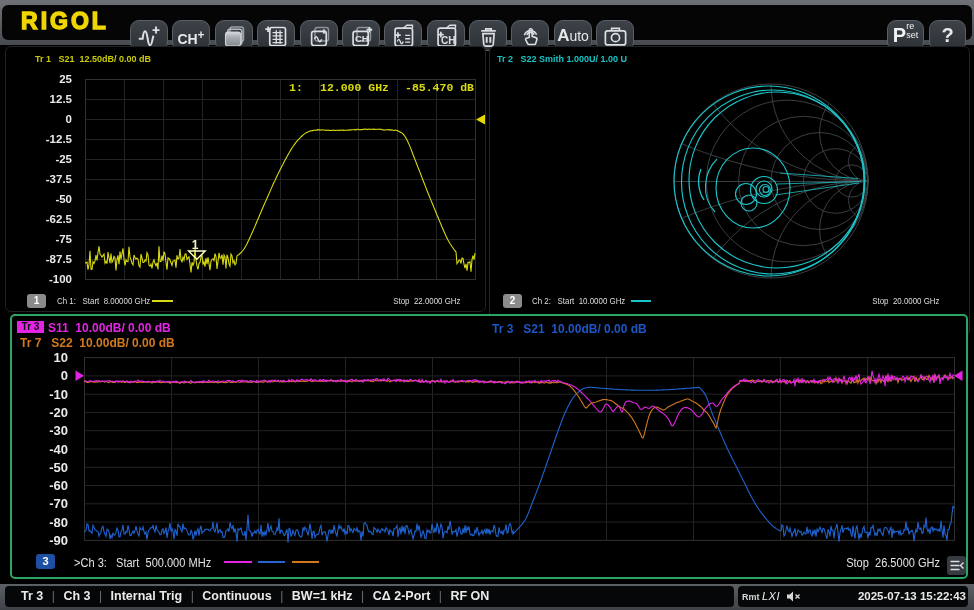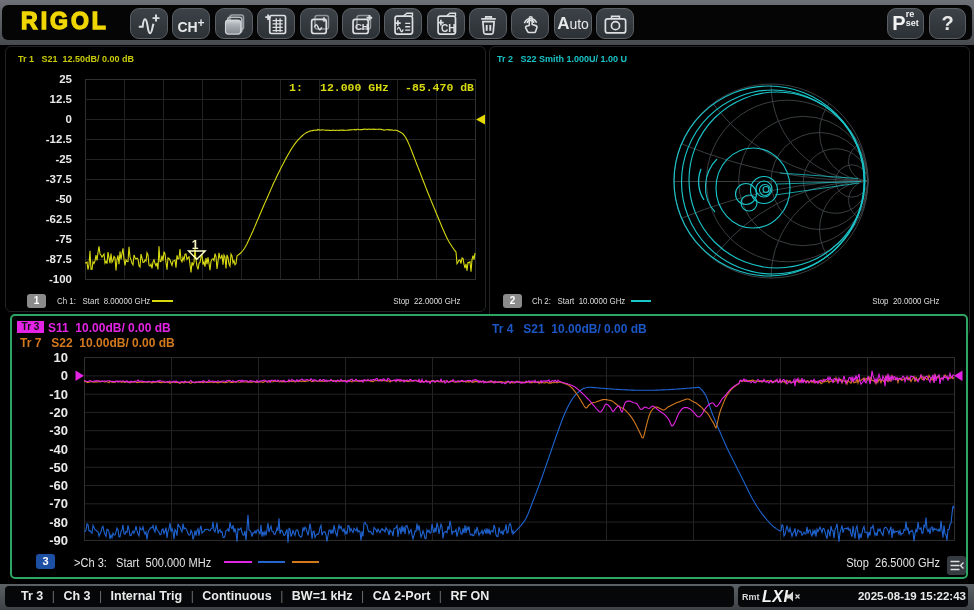--- a/index.html
+++ b/index.html
@@ -1,21 +1,21 @@
 <!DOCTYPE html>
 <html><head><meta charset="utf-8">
 <style>
 html,body{margin:0;padding:0;background:#000;width:974px;height:610px;overflow:hidden}
 body{font-family:"Liberation Sans",sans-serif;position:relative;-webkit-font-smoothing:antialiased}
 .abs{position:absolute}
 
 #tb{left:0;top:0;width:974px;height:45px;background:linear-gradient(#6e7278,#474b50)}
 #tbin{left:2px;top:5px;width:970px;height:35px;background:#050505;border-radius:6px}
 #logo{left:10px;top:8px;width:110px;height:28px;color:#f0d600;font-family:Liberation Sans, sans-serif;font-weight:bold;font-size:23px;letter-spacing:3px;line-height:26px;text-align:center;-webkit-text-stroke:1.4px #f0d600}
-.btn{top:8px;width:38px;height:31px;border-radius:9px;background:linear-gradient(#3c4247,#2c3136);border:1px solid #595f65;box-sizing:border-box;color:#dcdfe2;text-align:center}
+.btn{top:20px;width:38px;height:31px;border-radius:9px;background:linear-gradient(#3c4247,#2c3136);border:1px solid #595f65;box-sizing:border-box;color:#dcdfe2;text-align:center}
 .btn svg{display:block;margin:2px auto 0}
 
 .win{background:#000;border:1px solid #1f2326;border-radius:6px;box-sizing:border-box}
 #w1{left:5px;top:46px;width:481px;height:266px}
 #w2{left:489px;top:46px;width:481px;height:290px}
 #w3{left:10px;top:314px;width:958px;height:265px;border:2px solid #2da663;border-radius:5px}
 .hdr{font-size:9px;font-weight:bold;white-space:pre}
 .hdr3{font-size:12px;font-weight:bold;white-space:pre}
 .ylw{color:#c9cb08}.cyn{color:#18c3c7}.mgt{color:#e424e4}.orn{color:#d2791e}.blu{color:#1c56c5}
 .strip{font-size:9px;color:#dedede;white-space:pre;transform:scaleX(.88);transform-origin:0 50%}
@@ -111,21 +111,21 @@
     </svg>
   </div>
 <div class="abs btn" style="left:554px;color:#e6e8ea;line-height:29px"><span style="font-size:17px;font-weight:bold">A</span><span style="font-size:14px;font-weight:normal">uto</span></div>
 <div class="abs btn" style="left:596px">
     <svg width="27" height="27" viewBox="0 0 24 24" fill="none" stroke="#dde0e2" stroke-width="1.5">
       <rect x="3" y="7" width="18" height="12.5" rx="2"></rect>
       <path d="M8.5 7V4.8h7V7" stroke-width="1.4"></path>
       <circle cx="12" cy="13" r="3.6"></circle>
     </svg>
   </div>
-<div class="abs btn" style="left:887px;width:37px;color:#f2f2f2"><span style="font-size:20px;font-weight:bold;line-height:29px;vertical-align:-2px">P</span><span style="display:inline-block;font-size:9px;font-weight:bold;line-height:9px;text-align:left;vertical-align:2px">re<br>set</span></div>
+<div class="abs btn" style="left:887px;width:37px;color:#f2f2f2"><span style="font-size:20px;font-weight:bold;line-height:29px;vertical-align:-2px">P</span><span style="display:inline-block;font-size:9px;font-weight:normal;line-height:9px;text-align:left;vertical-align:2px">re<br>set</span></div>
 <div class="abs btn" style="left:929px;width:37px;color:#e8e8e8;font-size:20px;font-weight:bold;line-height:28px">?</div>
 
 <div class="abs win" id="w1">
  <svg class="abs" style="left:0;top:0" width="479" height="264" viewBox="0 0 479 264">
   <g stroke="#232323" fill="none" stroke-width="1">
    <path d="M79.5 32.5V232.5M118.5 32.5V232.5M157.5 32.5V232.5M196.5 32.5V232.5M235.5 32.5V232.5M274.5 32.5V232.5M313.5 32.5V232.5M352.5 32.5V232.5M391.5 32.5V232.5M430.5 32.5V232.5M469.5 32.5V232.5"></path>
    <path d="M79.5 52.5H469.5M79.5 72.5H469.5M79.5 92.5H469.5M79.5 112.5H469.5M79.5 132.5H469.5M79.5 152.5H469.5M79.5 172.5H469.5M79.5 192.5H469.5M79.5 212.5H469.5"></path>
   </g>
   <rect x="79.5" y="32.5" width="390" height="200" fill="none" stroke="#303030"></rect>
   <g font-family="Liberation Sans,sans-serif" font-size="11.5" font-weight="bold" fill="#eaeaea" text-anchor="end">
@@ -144,21 +144,21 @@
   <g font-family="Liberation Mono,monospace" font-size="11.5" font-weight="bold" fill="#d8da10">
    <text x="283" y="44">1:</text>
         <text x="314" y="44">12.000 GHz</text>
         <text x="468" y="44" text-anchor="end">-85.470 dB</text>
   </g>
   <polyline points="79.0,215.9 80.0,216.0 81.0,215.1 82.0,222.7 83.0,217.8 84.0,203.8 85.0,222.2 86.0,222.3 87.0,214.7 88.0,216.5 89.0,214.1 90.0,208.2 91.0,213.5 92.0,205.5 93.0,199.3 94.0,207.1 95.0,208.2 96.0,210.1 97.0,208.5 98.0,207.1 99.0,216.2 100.0,214.3 101.0,216.6 102.0,205.1 103.0,210.6 104.0,216.2 105.0,206.5 106.0,215.3 107.0,213.5 108.0,209.4 109.0,210.6 110.0,223.4 111.0,212.5 112.0,208.4 113.0,217.2 114.0,204.6 115.0,212.5 116.0,206.3 117.0,201.3 118.0,212.3 119.0,218.5 120.0,212.8 121.0,214.5 122.0,214.7 123.0,199.8 124.0,209.9 125.0,212.9 126.0,216.3 127.0,217.8 128.0,208.0 129.0,210.8 130.0,212.1 131.0,211.0 132.0,212.2 133.0,218.8 134.0,220.0 135.0,207.1 136.0,211.0 137.0,215.4 138.0,215.3 139.0,213.0 140.0,214.1 141.0,205.7 142.0,207.9 143.0,218.3 144.0,219.2 145.0,217.1 146.0,221.5 147.0,215.0 148.0,212.8 149.0,216.6 150.0,218.7 151.0,215.9 152.0,222.4 153.0,199.2 154.0,214.7 155.0,214.6 156.0,208.5 157.0,213.8 158.0,204.6 159.0,207.0 160.0,215.5 161.0,222.7 162.0,210.9 163.0,211.5 164.0,213.1 165.0,215.7 166.0,218.4 167.0,213.9 168.0,213.7 169.0,213.2 170.0,220.8 171.0,208.4 172.0,212.0 173.0,211.4 174.0,202.0 175.0,213.1 176.0,214.7 177.0,210.2 178.0,213.0 179.0,207.1 180.0,206.9 181.0,212.5 182.0,210.7 183.0,209.9 184.0,217.5 185.0,225.4 186.0,215.3 187.0,218.1 188.0,215.6 189.0,202.1 190.0,212.7 191.0,219.2 192.0,222.3 193.0,216.3 194.0,215.4 195.0,210.1 196.0,208.3 197.0,217.6 198.0,214.8 199.0,219.6 200.0,211.0 201.0,217.1 202.0,210.3 203.0,216.7 204.0,223.1 205.0,214.3 206.0,212.3 207.0,211.7 208.0,213.6 209.0,206.7 210.0,209.5 211.0,221.9 212.0,214.7 213.0,205.9 214.0,211.1 215.0,210.9 216.0,207.7 217.0,217.6 218.0,208.1 219.0,210.2 220.0,221.4 221.0,207.9 222.0,210.7 223.0,217.2 224.0,219.2 225.0,207.1 226.0,208.9 227.0,215.8 228.0,213.6 229.0,217.8 230.0,216.5 231.0,209.0 231.6,208.4 232.5,207.8 233.5,207.0 234.6,206.0 235.7,204.9 236.9,203.5 238.0,202.0 238.9,200.5 239.8,198.9 240.8,197.2 241.7,195.3 242.7,193.3 243.7,191.1 244.8,188.6 246.0,186.0 246.9,184.1 247.7,182.1 248.7,179.9 249.6,177.7 250.6,175.3 251.6,172.9 252.7,170.5 253.7,168.0 254.8,165.5 255.8,163.0 256.9,160.5 258.0,158.0 258.9,155.9 259.9,153.7 260.9,151.5 261.9,149.2 262.9,146.9 263.9,144.7 264.9,142.4 265.9,140.1 266.9,137.8 267.9,135.6 269.0,133.4 270.0,131.2 271.0,129.1 272.0,127.0 273.0,125.0 274.0,122.9 275.1,120.8 276.1,118.8 277.2,116.8 278.2,114.8 279.2,112.8 280.3,110.9 281.3,109.0 282.3,107.3 283.3,105.6 284.2,103.9 285.1,102.4 286.0,101.0 287.2,99.2 288.3,97.6 289.4,96.1 290.4,94.8 291.4,93.7 292.4,92.6 293.3,91.6 294.3,90.7 295.1,89.8 296.0,89.0 297.2,87.9 298.2,87.1 299.2,86.4 300.2,85.8 301.1,85.3 302.0,84.9 303.0,84.5 304.1,84.1 305.2,83.8 306.4,83.6 307.5,83.4 308.5,83.2 309.4,83.1 310.0,83.0 311.0,83.3 312.0,82.4 313.0,82.9 314.0,83.1 315.0,83.0 316.0,82.9 317.0,83.0 318.0,83.0 319.0,83.0 320.0,83.4 321.0,83.3 322.0,83.0 323.0,83.5 324.0,83.3 325.0,83.5 326.0,83.4 327.0,83.1 328.0,83.2 329.0,83.5 330.0,83.4 331.0,83.3 332.0,83.3 333.0,83.6 334.0,83.1 335.0,83.3 336.0,83.1 337.0,83.1 338.0,83.4 339.0,83.3 340.0,83.2 341.0,83.3 342.0,83.0 343.0,83.1 344.0,82.8 345.0,82.9 346.0,82.7 347.0,82.8 348.0,82.8 349.0,82.4 350.0,83.1 351.0,82.3 352.0,82.2 353.0,82.8 354.0,82.7 355.0,82.6 356.0,82.6 357.0,82.4 358.0,82.1 359.0,82.3 360.0,82.1 361.0,82.6 362.0,82.3 363.0,82.1 364.0,82.2 365.0,82.4 366.0,82.2 367.0,82.1 368.0,82.4 369.0,82.4 370.0,82.3 371.0,82.3 372.0,82.5 373.0,82.1 374.0,82.2 375.0,82.4 376.0,82.6 377.0,82.7 378.0,83.1 379.0,83.0 380.0,82.8 381.0,82.8 382.0,82.6 383.0,82.9 384.0,82.9 385.0,83.1 386.0,82.8 387.0,83.2 388.0,83.5 389.0,83.1 390.0,83.3 391.0,83.5 391.7,83.8 392.6,84.2 393.7,84.8 394.9,85.4 396.0,86.1 397.0,87.0 398.0,88.2 399.0,89.5 400.0,91.1 401.0,92.9 402.0,95.0 402.9,97.1 403.9,99.4 404.9,101.9 405.9,104.5 406.9,107.2 408.0,110.0 408.9,112.4 409.9,114.9 410.9,117.5 411.9,120.1 413.0,122.8 414.0,125.4 415.0,128.0 416.0,130.6 417.0,133.2 418.0,135.8 419.0,138.4 420.0,140.9 421.0,143.5 422.0,146.0 423.0,148.5 424.0,150.9 425.0,153.4 426.0,155.8 427.0,158.2 428.0,160.6 429.0,163.0 430.0,165.5 431.0,168.0 432.1,170.5 433.1,173.0 434.1,175.4 435.1,177.8 436.0,180.0 437.1,182.5 438.1,184.8 439.1,187.1 440.1,189.2 441.1,191.2 442.0,193.0 443.1,195.0 444.2,196.8 445.2,198.3 446.1,199.7 447.0,201.0 448.3,202.8 449.3,204.1 450.0,205.0 451.0,216.6 452.0,215.2 453.0,213.3 454.0,213.0 455.0,216.5 456.0,211.0 457.0,211.4 458.0,217.2 459.0,221.0 460.0,216.9 461.0,223.7 462.0,215.4 463.0,215.6 464.0,214.6 465.0,224.8 466.0,212.6 467.0,208.7 468.0,212.6 469.0,206.0" fill="none" stroke="#d8da10" stroke-width="1.1"></polyline>
   <polygon points="182.6,204 199.2,204 190.8,212.3" fill="none" stroke="#ffffc8" stroke-width="1.4"></polygon>
   <text x="189" y="202" font-size="12" font-weight="bold" fill="#f5f5c0" text-anchor="middle" font-family="Liberation Sans,sans-serif">1</text>
   <polygon points="470,72.5 480.5,66.8 480.5,78.2" fill="#e3d800"></polygon>
  </svg>
- <div class="abs hdr" style="left:12px;top:7px"><span class="ylw">Tr 1   S21  12.50dB/ 0.00 dB</span></div>
+ <div class="abs hdr" style="left:29px;top:7px"><span class="ylw">Tr 1   S21  12.50dB/ 0.00 dB</span></div>
  <div class="abs chbox" style="left:21px;top:247px;background:#8b8b8b">1</div>
  <div class="abs strip" style="left:51px;top:249px">Ch 1:   Start  8.00000 GHz</div>
  <div class="abs" style="left:146px;top:253px;width:21px;height:2.4px;background:#d8da10"></div>
  <div class="abs strip" style="right:24px;top:249px;transform-origin:100% 50%">Stop  22.0000 GHz</div>
 </div>
 
 <div class="abs win" id="w2">
  <svg class="abs" style="left:0;top:0" width="479" height="264" viewBox="0 0 479 264">
   <defs>
         <clipPath id="sc">
@@ -233,39 +233,39 @@
   </g>
   <polyline points="72.0,215.3 73.0,215.5 74.0,214.3 75.0,207.9 76.0,208.5 77.0,214.8 78.0,214.6 79.0,216.2 80.0,217.3 81.0,209.3 82.0,211.3 83.0,213.8 84.0,214.2 85.0,215.2 86.0,215.7 87.0,220.1 88.0,217.7 89.0,215.7 90.0,211.7 91.0,210.3 92.0,215.6 93.0,218.3 94.0,220.4 95.0,213.3 96.0,213.6 97.0,215.9 98.0,223.0 99.0,219.0 100.0,221.6 101.0,217.3 102.0,219.0 103.0,218.9 104.0,216.2 105.0,212.0 106.0,213.9 107.0,220.7 108.0,220.9 109.0,215.6 110.0,214.1 111.0,208.9 112.0,217.7 113.0,218.2 114.0,215.4 115.0,216.2 116.0,209.4 117.0,213.6 118.0,219.6 119.0,219.4 120.0,216.9 121.0,215.0 122.0,217.3 123.0,214.7 124.0,210.0 125.0,214.9 126.0,217.8 127.0,219.9 128.0,211.6 129.0,213.4 130.0,213.9 131.0,210.8 132.0,215.6 133.0,218.1 134.0,216.0 135.0,223.5 136.0,216.6 137.0,214.0 138.0,212.9 139.0,211.4 140.0,212.0 141.0,209.6 142.0,213.6 143.0,216.0 144.0,209.4 145.0,213.8 146.0,214.8 147.0,216.3 148.0,218.8 149.0,218.4 150.0,213.9 151.0,212.9 152.0,217.5 153.0,215.3 154.0,211.6 155.0,221.9 156.0,215.4 157.0,212.6 158.0,207.0 159.0,215.8 160.0,212.6 161.0,215.7 162.0,223.3 163.0,213.5 164.0,214.9 165.0,219.6 166.0,207.7 167.0,210.3 168.0,210.9 169.0,214.0 170.0,215.8 171.0,207.6 172.0,212.9 173.0,212.0 174.0,212.8 175.0,214.7 176.0,217.6 177.0,219.1 178.0,218.8 179.0,214.3 180.0,216.2 181.0,223.5 182.0,220.4 183.0,214.6 184.0,219.6 185.0,214.6 186.0,212.8 187.0,219.6 188.0,213.2 189.0,209.7 190.0,217.2 191.0,215.6 192.0,215.2 193.0,213.4 194.0,213.6 195.0,213.2 196.0,213.2 197.0,214.6 198.0,214.9 199.0,212.7 200.0,212.6 201.0,205.9 202.0,214.5 203.0,215.9 204.0,211.9 205.0,206.7 206.0,217.5 207.0,214.6 208.0,213.6 209.0,216.3 210.0,215.6 211.0,221.4 212.0,221.6 213.0,219.8 214.0,214.4 215.0,214.3 216.0,212.9 217.0,215.8 218.0,206.2 219.0,211.0 220.0,212.6 221.0,209.2 222.0,216.3 223.0,212.3 224.0,216.5 225.0,225.7 226.0,212.8 227.0,213.9 228.0,213.0 229.0,212.1 230.0,216.5 231.0,219.1 232.0,219.2 233.0,215.0 234.0,224.2 235.0,211.9 236.0,198.9 237.0,214.1 238.0,214.6 239.0,216.2 240.0,220.6 241.0,216.7 242.0,217.1 243.0,214.8 244.0,217.2 245.0,214.4 246.0,213.4 247.0,216.0 248.0,218.4 249.0,208.8 250.0,220.7 251.0,215.6 252.0,219.4 253.0,215.7 254.0,219.3 255.0,213.5 256.0,207.0 257.0,216.2 258.0,212.7 259.0,210.0 260.0,215.2 261.0,215.4 262.0,218.1 263.0,218.6 264.0,215.8 265.0,211.9 266.0,214.9 267.0,202.2 268.0,217.8 269.0,214.3 270.0,214.7 271.0,216.9 272.0,219.4 273.0,218.8 274.0,215.8 275.0,213.4 276.0,226.6 277.0,212.5 278.0,213.1 279.0,220.6 280.0,218.0 281.0,214.5 282.0,217.2 283.0,219.3 284.0,214.4 285.0,213.7 286.0,214.8 287.0,219.2 288.0,220.3 289.0,221.1 290.0,219.7 291.0,211.4 292.0,214.4 293.0,211.2 294.0,212.6 295.0,215.7 296.0,219.3 297.0,214.3 298.0,207.6 299.0,213.6 300.0,222.8 301.0,215.9 302.0,215.2 303.0,221.4 304.0,219.2 305.0,218.2 306.0,218.3 307.0,216.9 308.0,211.6 309.0,209.4 310.0,219.3 311.0,216.5 312.0,215.9 313.0,215.8 314.0,219.2 315.0,225.3 316.0,219.5 317.0,214.1 318.0,213.9 319.0,217.8 320.0,213.6 321.0,217.7 322.0,209.0 323.0,214.2 324.0,217.8 325.0,220.1 326.0,213.4 327.0,209.3 328.0,212.3 329.0,210.5 330.0,213.7 331.0,215.5 332.0,212.4 333.0,217.9 334.0,215.5 335.0,218.4 336.0,209.5 337.0,209.9 338.0,215.2 339.0,212.7 340.0,214.8 341.0,216.5 342.0,212.4 343.0,213.5 344.0,214.9 345.0,212.0 346.0,216.0 347.0,214.7 348.0,215.7 349.0,224.4 350.0,215.3 351.0,220.5 352.0,207.2 353.0,206.3 354.0,208.4 355.0,209.1 356.0,214.0 357.0,216.0 358.0,215.3 359.0,216.2 360.0,217.9 361.0,218.6 362.0,211.4 363.0,212.5 364.0,213.8 365.0,216.1 366.0,213.1 367.0,215.1 368.0,216.7 369.0,214.0 370.0,212.6 371.0,214.5 372.0,214.0 373.0,216.0 374.0,211.7 375.0,213.4 376.0,214.8 377.0,219.2 378.0,213.8 379.0,215.7 380.0,215.8 381.0,220.1 382.0,212.6 383.0,212.2 384.0,211.6 385.0,209.7 386.0,221.0 387.0,213.3 388.0,212.1 389.0,218.3 390.0,209.7 391.0,215.8 392.0,210.5 393.0,218.3 394.0,209.7 395.0,209.6 396.0,212.7 397.0,217.7 398.0,215.3 399.0,213.6 400.0,218.6 401.0,222.8 402.0,219.5 403.0,215.1 404.0,215.3 405.0,207.6 406.0,214.6 407.0,209.4 408.0,215.0 409.0,221.1 410.0,218.8 411.0,214.8 412.0,217.6 413.0,222.6 414.0,222.7 415.0,213.8 416.0,216.1 417.0,214.3 418.0,217.1 419.0,216.9 420.0,208.1 421.0,213.2 422.0,216.9 423.0,211.5 424.0,216.1 425.0,206.9 426.0,210.8 427.0,217.9 428.0,212.8 429.0,208.2 430.0,210.8 431.0,222.4 432.0,216.5 433.0,215.8 434.0,215.5 435.0,216.7 436.0,210.1 437.0,213.7 438.0,204.9 439.0,210.0 440.0,218.7 441.0,215.4 442.0,216.0 443.0,215.6 444.0,213.6 445.0,220.7 446.0,216.2 447.0,210.7 448.0,213.7 449.0,218.0 450.0,218.1 451.0,212.3 452.0,217.1 453.0,209.4 454.0,217.0 455.0,211.2 456.0,213.8 457.0,210.5 458.0,218.1 459.0,219.1 460.0,218.1 461.0,219.7 462.0,219.2 463.0,214.2 464.0,216.8 465.0,211.0 466.0,214.9 467.0,219.3 468.0,217.1 469.0,217.0 470.0,214.5 471.0,218.1 472.0,215.2 473.0,213.5 474.0,218.0 475.0,212.3 476.0,217.6 477.0,212.9 478.0,218.7 479.0,214.8 480.0,214.9 481.0,216.0 482.0,209.0 483.0,211.9 484.0,218.7 485.0,220.4 486.0,220.4 487.0,211.4 488.0,215.7 489.0,217.1 490.0,215.3 491.0,219.0 492.0,214.3 493.0,214.3 494.0,208.3 495.0,216.9 496.0,216.5 497.0,209.6 498.0,207.5 499.0,210.0 500.0,216.3 501.0,214.9 501.0,218.0 501.6,217.3 502.4,216.5 503.2,215.6 504.3,214.6 505.4,213.4 506.5,212.2 507.7,210.9 508.9,209.6 510.0,208.2 511.1,206.8 512.1,205.4 513.0,204.0 514.2,201.9 515.3,199.6 516.3,197.3 517.2,194.9 518.2,192.5 519.1,190.0 520.0,187.5 521.0,185.0 522.0,182.5 523.0,179.9 524.0,177.4 525.0,174.8 526.0,172.1 527.0,169.4 528.0,166.7 529.0,164.0 530.0,161.2 531.0,158.4 532.0,155.5 533.0,152.6 534.0,149.7 535.0,146.8 536.0,143.9 537.0,141.0 538.0,138.1 539.0,135.2 540.0,132.3 541.0,129.4 542.0,126.5 543.0,123.6 544.0,120.8 545.0,118.0 546.0,115.2 547.0,112.5 548.0,109.7 549.0,107.0 550.0,104.3 551.0,101.8 552.0,99.3 553.0,97.0 554.0,94.8 555.0,92.7 556.0,90.6 557.0,88.7 558.0,86.8 559.0,85.1 560.0,83.5 561.0,82.0 562.0,80.6 563.1,79.4 564.1,78.2 565.2,77.2 566.2,76.3 567.2,75.4 568.1,74.7 569.0,74.0 570.2,73.2 571.3,72.6 572.2,72.3 573.1,72.0 574.0,71.8 575.2,71.5 576.3,71.4 577.3,71.3 578.0,71.2 579.0,71.3 580.0,71.4 581.0,71.5 582.0,71.6 583.0,71.6 584.0,71.7 585.0,71.8 586.0,71.9 587.0,72.0 588.0,72.1 589.0,72.2 590.0,72.2 591.0,72.3 592.0,72.4 593.0,72.5 594.0,72.6 595.0,72.6 596.0,72.7 597.0,72.8 598.0,72.9 599.0,72.9 600.0,73.0 601.0,73.1 602.0,73.2 603.0,73.2 604.0,73.3 605.0,73.4 606.0,73.4 607.0,73.5 608.0,73.5 609.0,73.6 610.0,73.7 611.0,73.7 612.0,73.8 613.0,73.8 614.0,73.9 615.0,73.9 616.0,73.9 617.0,74.0 618.0,74.0 619.0,74.1 620.0,74.1 621.0,74.1 622.0,74.1 623.0,74.2 624.0,74.2 625.0,74.2 626.0,74.2 627.0,74.3 628.0,74.3 629.0,74.3 630.0,74.3 631.0,74.3 632.0,74.3 633.0,74.3 634.0,74.3 635.0,74.3 636.0,74.3 637.0,74.3 638.0,74.3 639.0,74.3 640.0,74.2 641.0,74.2 642.0,74.2 643.0,74.2 644.0,74.1 645.0,74.1 646.0,74.1 647.0,74.1 648.0,74.0 649.0,74.0 650.0,73.9 651.0,73.9 652.0,73.9 653.0,73.8 654.0,73.8 655.0,73.7 656.0,73.7 657.0,73.6 658.0,73.5 659.0,73.5 660.0,73.4 661.0,73.4 662.0,73.3 663.0,73.2 664.0,73.2 665.0,73.1 666.0,73.0 667.0,72.9 668.0,72.9 669.0,72.8 670.0,72.7 671.0,72.6 672.0,72.6 673.0,72.5 674.0,72.4 675.0,72.3 676.0,72.2 677.0,72.2 678.0,72.1 679.0,72.0 680.0,71.9 681.0,71.8 682.0,71.7 683.0,71.6 684.0,71.6 685.0,71.5 686.0,71.4 687.0,71.3 688.0,72.0 688.7,72.8 689.6,73.7 690.6,74.9 691.8,76.4 692.9,78.1 694.0,80.0 695.0,82.3 695.9,84.9 696.9,87.8 697.9,90.9 698.9,93.9 700.0,97.0 700.9,99.3 701.9,101.6 702.9,104.0 703.9,106.4 704.9,108.9 706.0,111.3 707.0,113.7 708.0,116.0 709.0,118.3 710.0,120.6 711.0,122.9 712.0,125.2 713.0,127.4 714.0,129.7 715.0,131.9 716.0,134.0 717.0,136.1 718.0,138.1 719.0,140.1 720.0,142.1 721.0,144.1 722.0,146.0 723.0,148.0 724.0,150.0 725.0,152.0 726.0,154.0 727.0,156.0 728.0,158.0 729.0,160.0 730.0,162.0 731.0,164.0 732.0,166.0 733.0,168.0 734.0,170.1 735.0,172.1 736.0,174.2 737.0,176.2 738.0,178.2 739.0,180.1 740.0,182.0 741.0,183.8 742.0,185.5 743.0,187.2 744.0,188.9 745.0,190.5 746.0,192.0 747.0,193.5 748.0,195.0 749.0,196.4 750.0,197.8 751.1,199.1 752.1,200.4 753.1,201.7 754.1,202.9 755.1,204.0 756.0,205.0 757.1,206.3 758.1,207.4 759.1,208.4 760.1,209.3 761.0,210.2 762.0,211.0 763.1,211.8 764.2,212.6 765.4,213.4 766.4,214.0 767.3,214.6 768.0,215.0 769.0,214.8 770.0,208.8 771.0,209.9 772.0,219.9 773.0,218.5 774.0,214.0 775.0,209.5 776.0,214.2 777.0,215.8 778.0,212.2 779.0,216.1 780.0,220.3 781.0,217.0 782.0,216.0 783.0,212.4 784.0,220.5 785.0,217.5 786.0,213.9 787.0,214.8 788.0,216.2 789.0,215.4 790.0,219.3 791.0,218.0 792.0,216.1 793.0,217.9 794.0,217.7 795.0,210.9 796.0,217.6 797.0,214.2 798.0,213.9 799.0,218.0 800.0,219.8 801.0,214.8 802.0,217.9 803.0,213.5 804.0,220.6 805.0,213.2 806.0,215.5 807.0,213.2 808.0,211.1 809.0,213.7 810.0,216.6 811.0,212.5 812.0,212.7 813.0,215.8 814.0,219.7 815.0,222.8 816.0,213.2 817.0,216.2 818.0,220.4 819.0,210.1 820.0,214.4 821.0,214.6 822.0,222.1 823.0,213.7 824.0,211.4 825.0,207.9 826.0,216.6 827.0,225.6 828.0,216.6 829.0,213.4 830.0,209.3 831.0,216.7 832.0,213.1 833.0,212.4 834.0,212.2 835.0,213.2 836.0,211.5 837.0,214.2 838.0,213.1 839.0,218.2 840.0,220.8 841.0,209.8 842.0,217.0 843.0,222.5 844.0,212.4 845.0,210.0 846.0,216.8 847.0,223.6 848.0,217.4 849.0,221.9 850.0,216.8 851.0,212.6 852.0,210.6 853.0,216.2 854.0,216.5 855.0,216.2 856.0,221.8 857.0,215.8 858.0,219.5 859.0,211.4 860.0,211.9 861.0,209.4 862.0,214.7 863.0,219.2 864.0,217.1 865.0,219.9 866.0,213.3 867.0,214.9 868.0,212.9 869.0,216.0 870.0,217.9 871.0,219.4 872.0,213.0 873.0,211.4 874.0,211.3 875.0,212.8 876.0,214.6 877.0,217.7 878.0,213.7 879.0,210.8 880.0,222.0 881.0,212.7 882.0,217.0 883.0,215.2 884.0,215.8 885.0,215.6 886.0,214.9 887.0,218.1 888.0,214.6 889.0,218.9 890.0,217.5 891.0,217.3 892.0,213.7 893.0,214.4 894.0,205.6 895.0,214.3 896.0,211.5 897.0,218.5 898.0,215.6 899.0,215.4 900.0,214.3 901.0,216.1 902.0,225.3 903.0,217.7 904.0,213.6 905.0,216.3 906.0,206.0 907.0,212.6 908.0,213.2 909.0,211.8 910.0,217.4 911.0,216.8 912.0,209.3 913.0,211.0 914.0,201.5 915.0,212.8 916.0,215.6 917.0,213.2 918.0,218.0 919.0,212.0 920.0,210.9 921.0,215.1 922.0,212.2 923.0,213.8 924.0,213.0 925.0,214.0 926.0,215.1 927.0,213.2 928.0,215.6 929.0,204.7 930.0,214.0 931.0,221.8 932.0,209.2 933.0,217.8 934.0,219.1 935.0,224.5 936.0,213.6 937.0,213.5 938.0,208.3 939.0,207.0 940.0,197.9 941.0,189.9 942.0,192.4" fill="none" stroke="#1f63d0" stroke-width="1.1"></polyline>
   <polyline points="72.0,65.5 73.0,65.7 74.0,65.4 75.0,66.4 76.0,66.4 77.0,66.3 78.0,66.1 79.0,65.4 80.0,66.0 81.0,65.7 82.0,66.3 83.0,66.2 84.0,65.5 85.0,66.2 86.0,66.1 87.0,64.7 88.0,66.1 89.0,65.7 90.0,65.5 91.0,65.5 92.0,65.8 93.0,66.1 94.0,65.3 95.0,66.0 96.0,66.1 97.0,66.7 98.0,65.5 99.0,65.8 100.0,66.1 101.0,66.4 102.0,65.9 103.0,66.5 104.0,65.2 105.0,65.5 106.0,66.2 107.0,65.5 108.0,65.6 109.0,65.9 110.0,66.4 111.0,65.3 112.0,66.2 113.0,66.5 114.0,66.0 115.0,66.0 116.0,66.3 117.0,66.1 118.0,66.7 119.0,65.7 120.0,66.2 121.0,66.3 122.0,66.0 123.0,65.1 124.0,66.1 125.0,66.6 126.0,66.5 127.0,66.4 128.0,65.8 129.0,66.4 130.0,66.0 131.0,66.4 132.0,66.3 133.0,65.9 134.0,65.9 135.0,66.4 136.0,66.2 137.0,66.0 138.0,65.9 139.0,66.2 140.0,67.0 141.0,66.1 142.0,66.3 143.0,66.4 144.0,65.9 145.0,65.6 146.0,65.9 147.0,66.5 148.0,66.4 149.0,66.6 150.0,66.4 151.0,66.3 152.0,66.1 153.0,66.7 154.0,66.0 155.0,65.9 156.0,66.6 157.0,65.9 158.0,67.4 159.0,66.4 160.0,66.5 161.0,66.1 162.0,66.3 163.0,66.2 164.0,66.2 165.0,66.7 166.0,66.2 167.0,66.8 168.0,67.5 169.0,66.3 170.0,66.5 171.0,66.5 172.0,67.1 173.0,66.4 174.0,66.1 175.0,65.9 176.0,66.4 177.0,66.2 178.0,67.2 179.0,67.1 180.0,66.0 181.0,66.1 182.0,66.4 183.0,66.9 184.0,66.4 185.0,66.1 186.0,66.3 187.0,66.1 188.0,66.6 189.0,66.1 190.0,66.1 191.0,66.8 192.0,66.0 193.0,65.7 194.0,66.4 195.0,66.2 196.0,66.5 197.0,66.4 198.0,66.3 199.0,66.3 200.0,66.0 201.0,66.3 202.0,66.6 203.0,65.9 204.0,66.2 205.0,66.7 206.0,66.4 207.0,66.7 208.0,66.0 209.0,65.5 210.0,66.3 211.0,66.3 212.0,66.7 213.0,66.6 214.0,66.4 215.0,66.5 216.0,66.1 217.0,65.6 218.0,66.2 219.0,66.5 220.0,66.4 221.0,66.4 222.0,65.9 223.0,66.0 224.0,66.3 225.0,65.8 226.0,65.8 227.0,66.1 228.0,66.3 229.0,65.9 230.0,65.5 231.0,65.7 232.0,66.0 233.0,66.0 234.0,66.0 235.0,66.1 236.0,65.9 237.0,66.0 238.0,65.9 239.0,66.3 240.0,66.4 241.0,65.4 242.0,65.7 243.0,65.8 244.0,65.7 245.0,66.5 246.0,65.9 247.0,65.5 248.0,66.0 249.0,65.9 250.0,65.9 251.0,66.4 252.0,65.9 253.0,65.6 254.0,64.9 255.0,65.6 256.0,66.2 257.0,65.6 258.0,64.7 259.0,65.4 260.0,66.0 261.0,65.8 262.0,65.2 263.0,65.3 264.0,65.4 265.0,65.3 266.0,64.7 267.0,65.8 268.0,66.0 269.0,64.9 270.0,66.0 271.0,65.4 272.0,65.9 273.0,65.4 274.0,65.5 275.0,65.6 276.0,65.1 277.0,65.9 278.0,64.9 279.0,65.2 280.0,65.6 281.0,65.1 282.0,65.6 283.0,65.9 284.0,65.7 285.0,64.5 286.0,65.3 287.0,65.7 288.0,64.7 289.0,65.5 290.0,65.5 291.0,64.7 292.0,65.5 293.0,65.3 294.0,65.4 295.0,64.8 296.0,65.2 297.0,64.5 298.0,64.2 299.0,65.2 300.0,65.6 301.0,65.2 302.0,65.1 303.0,65.0 304.0,64.7 305.0,65.0 306.0,65.2 307.0,64.9 308.0,65.3 309.0,65.1 310.0,65.1 311.0,65.4 312.0,64.8 313.0,65.2 314.0,64.8 315.0,65.1 316.0,64.7 317.0,64.6 318.0,65.0 319.0,64.2 320.0,64.8 321.0,64.3 322.0,65.2 323.0,65.3 324.0,64.6 325.0,65.1 326.0,65.2 327.0,65.2 328.0,65.0 329.0,65.2 330.0,64.6 331.0,64.9 332.0,64.7 333.0,64.6 334.0,64.9 335.0,65.0 336.0,65.3 337.0,64.9 338.0,65.1 339.0,65.1 340.0,65.9 341.0,64.1 342.0,64.5 343.0,65.4 344.0,64.7 345.0,65.2 346.0,64.9 347.0,65.6 348.0,64.4 349.0,65.3 350.0,65.5 351.0,64.4 352.0,65.1 353.0,64.4 354.0,64.8 355.0,64.7 356.0,63.8 357.0,65.0 358.0,64.9 359.0,65.4 360.0,65.0 361.0,65.7 362.0,64.8 363.0,64.8 364.0,64.7 365.0,64.6 366.0,63.9 367.0,64.7 368.0,64.0 369.0,65.0 370.0,64.3 371.0,64.5 372.0,64.6 373.0,64.8 374.0,64.8 375.0,65.3 376.0,64.6 377.0,65.0 378.0,66.0 379.0,65.0 380.0,64.8 381.0,64.6 382.0,64.8 383.0,64.5 384.0,65.0 385.0,64.9 386.0,64.0 387.0,64.9 388.0,65.4 389.0,64.8 390.0,64.7 391.0,64.4 392.0,64.2 393.0,65.3 394.0,64.9 395.0,65.3 396.0,65.6 397.0,65.4 398.0,64.8 399.0,65.1 400.0,64.8 401.0,64.7 402.0,65.2 403.0,64.7 404.0,64.2 405.0,64.7 406.0,65.0 407.0,65.7 408.0,64.9 409.0,65.3 410.0,65.0 411.0,65.6 412.0,65.6 413.0,65.6 414.0,64.5 415.0,65.3 416.0,65.5 417.0,65.3 418.0,65.5 419.0,65.2 420.0,64.9 421.0,64.6 422.0,65.0 423.0,66.3 424.0,65.1 425.0,64.5 426.0,65.6 427.0,65.7 428.0,65.8 429.0,65.5 430.0,65.7 431.0,66.1 432.0,65.1 433.0,65.0 434.0,65.0 435.0,65.3 436.0,66.0 437.0,65.7 438.0,65.6 439.0,64.7 440.0,65.2 441.0,64.8 442.0,66.0 443.0,66.2 444.0,65.8 445.0,65.2 446.0,66.2 447.0,65.5 448.0,65.1 449.0,65.2 450.0,65.4 451.0,65.6 452.0,65.6 453.0,65.1 454.0,66.2 455.0,65.6 456.0,65.4 457.0,66.2 458.0,65.2 459.0,65.1 460.0,66.3 461.0,66.5 462.0,65.6 463.0,65.8 464.0,65.3 465.0,65.8 466.0,65.6 467.0,65.8 468.0,66.0 469.0,65.4 470.0,65.7 471.0,65.2 472.0,65.8 473.0,65.9 474.0,66.0 475.0,66.0 476.0,66.3 477.0,65.3 478.0,65.4 479.0,66.2 480.0,65.2 481.0,66.1 482.0,65.5 483.0,66.7 484.0,66.1 485.0,66.0 486.0,66.6 487.0,65.6 488.0,65.7 489.0,65.6 490.0,65.8 491.0,66.1 492.0,66.3 493.0,66.5 494.0,65.4 495.0,66.1 496.0,65.7 497.0,66.1 498.0,67.1 499.0,66.3 500.0,66.6 501.0,67.0 502.0,66.7 503.0,66.0 504.0,65.7 505.0,66.2 506.0,66.0 507.0,65.6 508.0,66.4 509.0,66.4 510.0,67.0 511.0,66.1 512.0,66.4 513.0,66.0 514.0,66.7 515.0,66.3 516.0,65.8 517.0,66.3 518.0,66.5 519.0,66.4 520.0,66.8 521.0,65.8 522.0,66.0 523.0,66.6 524.0,66.1 525.0,66.5 526.0,65.4 527.0,67.5 528.0,66.3 529.0,66.9 530.0,66.2 531.0,66.5 532.0,67.0 533.0,66.9 534.0,66.3 535.0,66.3 536.0,66.8 537.0,67.3 538.0,66.5 539.0,67.2 540.0,66.3 541.0,66.8 542.0,66.8 543.0,66.2 544.0,66.1 545.0,66.9 546.0,66.2 547.0,66.0 548.0,66.1 549.0,66.2 550.0,66.7 551.0,67.0 551.7,67.3 552.7,67.6 553.8,68.0 555.0,68.5 556.0,69.0 557.1,69.6 558.1,70.3 559.0,71.1 560.0,72.0 561.0,73.1 562.0,74.3 563.0,75.6 564.0,77.0 565.0,78.5 566.1,80.0 567.1,81.5 568.0,83.0 569.1,84.8 570.0,86.4 571.0,88.0 572.0,89.7 573.0,91.2 574.0,92.0 575.0,91.5 576.0,90.2 577.0,89.0 578.0,88.2 578.9,87.6 580.0,87.0 580.9,86.7 581.9,86.5 583.0,86.3 584.0,86.0 585.0,85.6 586.0,85.2 587.0,84.9 588.0,84.5 589.0,84.2 590.0,83.9 591.0,83.6 592.0,83.5 593.0,83.5 594.0,83.6 595.0,83.8 596.0,84.0 597.0,84.2 598.0,84.3 599.0,84.6 600.0,85.0 601.0,85.6 602.0,86.4 603.0,87.2 604.0,88.0 605.0,88.8 606.0,89.6 607.0,90.3 608.0,91.0 609.0,91.5 610.0,91.9 611.0,92.4 612.0,93.0 613.0,93.8 614.0,94.8 615.0,95.9 616.0,97.0 617.0,98.1 618.0,99.3 619.0,100.6 620.0,102.0 621.0,103.6 622.0,105.3 623.0,107.1 624.0,109.0 625.0,111.0 626.1,113.1 627.1,115.2 628.0,117.0 629.1,119.5 630.0,121.6 631.0,122.0 632.0,119.5 633.0,115.3 634.0,111.0 635.0,107.1 636.0,103.3 637.0,100.0 638.0,97.5 638.9,95.6 640.0,94.0 640.9,92.9 641.9,92.0 643.0,91.4 644.0,91.0 645.0,91.1 646.0,91.5 647.0,92.0 648.0,92.5 649.0,93.0 650.0,93.5 651.0,93.9 652.0,94.0 653.0,93.5 654.0,92.7 655.0,91.8 656.0,91.0 657.0,90.4 658.0,89.9 659.0,89.5 660.0,89.0 661.0,88.5 662.0,88.0 663.0,87.5 664.0,87.0 665.0,86.6 666.0,86.2 667.0,85.9 668.0,85.5 669.0,85.1 670.0,84.7 671.0,84.3 672.0,84.0 673.0,83.6 674.0,83.3 675.0,83.0 676.0,83.0 677.0,83.3 678.0,83.8 679.0,84.4 680.0,85.0 681.0,85.5 682.0,85.9 683.0,86.4 684.0,87.0 685.0,87.7 686.0,88.4 687.0,89.2 688.0,90.0 689.0,90.9 690.0,91.9 691.0,93.0 692.0,94.0 693.0,95.0 694.1,95.9 695.1,96.9 696.0,98.0 697.1,99.6 698.0,101.3 699.0,103.0 700.0,104.7 701.1,106.4 702.0,108.0 703.1,110.8 704.0,112.0 705.0,108.8 706.0,104.0 706.9,100.0 708.0,96.0 708.9,93.3 710.0,90.6 711.0,88.0 712.0,85.6 712.9,83.2 714.0,81.0 714.9,79.4 715.9,77.8 717.0,76.3 718.0,75.0 719.0,73.8 719.9,72.8 720.9,71.9 722.0,71.0 723.0,70.2 724.2,69.4 725.3,68.6 726.3,68.0 727.0,67.5 728.0,65.1 729.0,65.2 730.0,65.1 731.0,64.5 732.0,65.3 733.0,65.5 734.0,65.2 735.0,65.2 736.0,64.5 737.0,65.1 738.0,64.5 739.0,65.0 740.0,64.1 741.0,64.1 742.0,65.0 743.0,64.8 744.0,65.2 745.0,65.0 746.0,65.2 747.0,65.6 748.0,64.9 749.0,65.1 750.0,66.2 751.0,65.2 752.0,65.1 753.0,65.3 754.0,65.2 755.0,64.8 756.0,64.6 757.0,64.8 758.0,66.0 759.0,64.9 760.0,65.3 761.0,65.9 762.0,65.2 763.0,65.9 764.0,64.2 765.0,65.3 766.0,65.5 767.0,65.5 768.0,64.1 769.0,66.5 770.0,64.8 771.0,65.8 772.0,65.5 773.0,66.4 774.0,67.4 775.0,64.4 776.0,65.0 777.0,65.7 778.0,64.6 779.0,66.3 780.0,66.3 781.0,66.1 782.0,65.8 783.0,66.9 784.0,64.5 785.0,65.7 786.0,64.9 787.0,66.5 788.0,63.8 789.0,65.6 790.0,65.9 791.0,64.6 792.0,65.0 793.0,65.6 794.0,66.6 795.0,64.5 796.0,64.7 797.0,66.8 798.0,65.3 799.0,64.7 800.0,66.4 801.0,65.0 802.0,66.7 803.0,64.8 804.0,65.4 805.0,66.6 806.0,65.3 807.0,66.4 808.0,65.5 809.0,67.8 810.0,67.3 811.0,63.9 812.0,66.1 813.0,64.5 814.0,65.7 815.0,65.5 816.0,64.2 817.0,66.7 818.0,65.7 819.0,65.1 820.0,64.9 821.0,65.6 822.0,65.9 823.0,65.2 824.0,61.7 825.0,65.3 826.0,63.4 827.0,65.0 828.0,63.4 829.0,63.4 830.0,66.9 831.0,64.8 832.0,64.7 833.0,65.8 834.0,64.7 835.0,68.0 836.0,64.8 837.0,65.6 838.0,66.4 839.0,67.3 840.0,64.0 841.0,64.4 842.0,66.8 843.0,66.1 844.0,66.5 845.0,62.9 846.0,67.1 847.0,63.7 848.0,65.1 849.0,64.6 850.0,63.5 851.0,62.6 852.0,62.1 853.0,64.9 854.0,62.3 855.0,62.9 856.0,64.3 857.0,60.5 858.0,65.7 859.0,60.7 860.0,64.4 861.0,64.5 862.0,65.3 863.0,64.3 864.0,67.6 865.0,64.7 866.0,66.0 867.0,63.1 868.0,64.4 869.0,66.7 870.0,63.7 871.0,64.4 872.0,65.7 873.0,62.8 874.0,60.3 875.0,64.4 876.0,65.6 877.0,61.6 878.0,65.0 879.0,65.0 880.0,59.8 881.0,62.1 882.0,63.0 883.0,63.4 884.0,62.3 885.0,62.2 886.0,66.5 887.0,63.3 888.0,62.2 889.0,63.4 890.0,64.4 891.0,63.5 892.0,63.0 893.0,62.1 894.0,62.1 895.0,62.2 896.0,63.8 897.0,61.4 898.0,63.8 899.0,65.6 900.0,63.6 901.0,62.3 902.0,60.6 903.0,65.8 904.0,60.8 905.0,64.4 906.0,64.0 907.0,62.4 908.0,62.3 909.0,59.4 910.0,63.3 911.0,63.8 912.0,60.7 913.0,62.3 914.0,62.6 915.0,63.6 916.0,62.5 917.0,59.5 918.0,61.5 919.0,62.8 920.0,63.9 921.0,61.2 922.0,66.2 923.0,58.8 924.0,61.2 925.0,62.0 926.0,61.8 927.0,59.9 928.0,62.9 929.0,62.7 930.0,62.1 931.0,62.6 932.0,61.2 933.0,59.0 934.0,60.6 935.0,62.1 936.0,62.1 937.0,61.8 938.0,62.7 939.0,60.7 940.0,61.7 941.0,62.7 942.0,61.4" fill="none" stroke="#d2791e" stroke-width="1.1"></polyline>
   <polyline points="72.0,64.6 73.0,64.7 74.0,65.3 75.0,65.5 76.0,65.5 77.0,65.1 78.0,64.6 79.0,65.1 80.0,65.7 81.0,65.3 82.0,65.1 83.0,65.4 84.0,64.7 85.0,64.9 86.0,64.8 87.0,65.4 88.0,65.5 89.0,65.2 90.0,64.9 91.0,65.3 92.0,65.1 93.0,65.0 94.0,65.4 95.0,65.0 96.0,64.7 97.0,64.8 98.0,64.7 99.0,65.5 100.0,65.4 101.0,65.4 102.0,65.6 103.0,65.9 104.0,65.2 105.0,65.6 106.0,64.8 107.0,66.0 108.0,64.9 109.0,65.2 110.0,65.2 111.0,64.8 112.0,65.5 113.0,65.6 114.0,65.4 115.0,64.8 116.0,66.3 117.0,65.7 118.0,66.6 119.0,65.1 120.0,65.9 121.0,65.8 122.0,65.4 123.0,66.1 124.0,65.3 125.0,65.3 126.0,64.0 127.0,65.7 128.0,64.9 129.0,65.3 130.0,65.1 131.0,65.4 132.0,65.7 133.0,65.5 134.0,65.8 135.0,66.1 136.0,65.4 137.0,65.3 138.0,66.0 139.0,66.0 140.0,65.9 141.0,65.1 142.0,65.8 143.0,65.6 144.0,66.1 145.0,65.3 146.0,64.8 147.0,65.9 148.0,64.4 149.0,65.3 150.0,65.2 151.0,65.2 152.0,65.3 153.0,66.3 154.0,66.1 155.0,65.6 156.0,66.3 157.0,65.2 158.0,65.2 159.0,66.2 160.0,66.1 161.0,65.6 162.0,65.2 163.0,66.5 164.0,64.9 165.0,65.5 166.0,65.9 167.0,66.7 168.0,66.0 169.0,66.1 170.0,65.6 171.0,66.1 172.0,65.9 173.0,65.0 174.0,66.3 175.0,66.4 176.0,66.3 177.0,65.9 178.0,65.3 179.0,64.6 180.0,65.9 181.0,66.4 182.0,66.3 183.0,66.2 184.0,65.7 185.0,66.3 186.0,66.2 187.0,65.5 188.0,66.1 189.0,65.4 190.0,66.0 191.0,64.9 192.0,64.9 193.0,66.2 194.0,66.1 195.0,65.9 196.0,65.6 197.0,64.2 198.0,65.4 199.0,65.7 200.0,65.1 201.0,65.0 202.0,66.2 203.0,65.3 204.0,65.6 205.0,65.7 206.0,64.7 207.0,65.4 208.0,66.0 209.0,66.3 210.0,65.2 211.0,65.0 212.0,65.3 213.0,65.3 214.0,65.9 215.0,64.5 216.0,64.9 217.0,64.4 218.0,64.5 219.0,65.3 220.0,65.6 221.0,64.7 222.0,65.5 223.0,65.7 224.0,66.2 225.0,65.1 226.0,64.7 227.0,64.5 228.0,64.4 229.0,65.8 230.0,64.1 231.0,65.8 232.0,64.6 233.0,64.7 234.0,65.0 235.0,64.7 236.0,65.7 237.0,66.3 238.0,64.7 239.0,64.9 240.0,65.1 241.0,65.5 242.0,65.1 243.0,66.1 244.0,65.9 245.0,64.4 246.0,65.5 247.0,66.2 248.0,64.9 249.0,65.0 250.0,64.9 251.0,64.9 252.0,64.1 253.0,64.3 254.0,65.2 255.0,66.2 256.0,64.8 257.0,64.7 258.0,66.3 259.0,64.4 260.0,64.0 261.0,64.5 262.0,64.6 263.0,63.9 264.0,64.9 265.0,65.6 266.0,64.1 267.0,65.0 268.0,65.2 269.0,64.8 270.0,65.0 271.0,64.9 272.0,64.2 273.0,65.8 274.0,65.6 275.0,65.5 276.0,65.3 277.0,63.5 278.0,65.2 279.0,65.0 280.0,63.4 281.0,64.3 282.0,64.6 283.0,65.5 284.0,64.8 285.0,63.7 286.0,65.5 287.0,64.3 288.0,64.0 289.0,64.0 290.0,63.0 291.0,64.1 292.0,64.5 293.0,63.8 294.0,64.4 295.0,63.4 296.0,64.0 297.0,64.3 298.0,64.2 299.0,62.9 300.0,63.7 301.0,65.3 302.0,63.7 303.0,64.1 304.0,64.0 305.0,65.2 306.0,65.0 307.0,64.7 308.0,63.4 309.0,64.4 310.0,64.6 311.0,63.6 312.0,63.5 313.0,65.5 314.0,64.0 315.0,65.5 316.0,65.0 317.0,64.6 318.0,64.7 319.0,63.3 320.0,64.6 321.0,65.5 322.0,65.0 323.0,64.6 324.0,65.8 325.0,64.4 326.0,64.1 327.0,64.7 328.0,65.2 329.0,63.3 330.0,64.9 331.0,65.3 332.0,64.5 333.0,65.6 334.0,65.2 335.0,66.4 336.0,64.2 337.0,65.4 338.0,64.0 339.0,63.5 340.0,63.1 341.0,65.2 342.0,64.9 343.0,64.4 344.0,63.3 345.0,64.2 346.0,64.7 347.0,65.3 348.0,64.6 349.0,64.8 350.0,64.3 351.0,66.0 352.0,63.7 353.0,64.0 354.0,64.1 355.0,64.9 356.0,63.6 357.0,64.5 358.0,64.5 359.0,63.8 360.0,64.6 361.0,63.4 362.0,63.3 363.0,64.3 364.0,62.8 365.0,62.4 366.0,64.6 367.0,65.0 368.0,63.7 369.0,63.5 370.0,64.9 371.0,63.1 372.0,62.9 373.0,64.6 374.0,64.0 375.0,64.9 376.0,62.2 377.0,62.8 378.0,64.0 379.0,64.4 380.0,64.8 381.0,64.2 382.0,64.2 383.0,63.8 384.0,65.5 385.0,63.2 386.0,64.5 387.0,63.4 388.0,64.7 389.0,63.4 390.0,65.0 391.0,64.5 392.0,65.9 393.0,64.2 394.0,64.9 395.0,63.9 396.0,64.4 397.0,64.8 398.0,63.4 399.0,63.6 400.0,65.3 401.0,64.8 402.0,64.4 403.0,64.4 404.0,64.5 405.0,65.2 406.0,65.5 407.0,63.4 408.0,66.5 409.0,66.4 410.0,63.4 411.0,66.3 412.0,66.3 413.0,65.5 414.0,64.4 415.0,66.4 416.0,65.3 417.0,66.0 418.0,67.5 419.0,65.8 420.0,64.8 421.0,65.4 422.0,65.0 423.0,66.0 424.0,65.0 425.0,65.2 426.0,64.5 427.0,65.5 428.0,65.7 429.0,63.3 430.0,65.8 431.0,65.5 432.0,64.9 433.0,67.2 434.0,66.3 435.0,64.5 436.0,66.1 437.0,66.4 438.0,65.4 439.0,65.6 440.0,65.5 441.0,63.5 442.0,65.0 443.0,65.0 444.0,66.3 445.0,65.4 446.0,64.8 447.0,65.0 448.0,65.9 449.0,64.8 450.0,64.4 451.0,64.7 452.0,65.7 453.0,65.3 454.0,64.9 455.0,65.0 456.0,64.4 457.0,64.7 458.0,64.3 459.0,64.6 460.0,66.0 461.0,64.0 462.0,64.3 463.0,63.9 464.0,63.7 465.0,64.8 466.0,64.5 467.0,66.5 468.0,64.8 469.0,66.2 470.0,66.0 471.0,65.0 472.0,67.0 473.0,65.5 474.0,66.6 475.0,66.5 476.0,65.8 477.0,66.1 478.0,66.0 479.0,64.6 480.0,65.7 481.0,66.6 482.0,67.0 483.0,65.2 484.0,66.3 485.0,66.0 486.0,65.8 487.0,66.3 488.0,66.2 489.0,66.5 490.0,67.3 491.0,66.8 492.0,66.4 493.0,67.8 494.0,67.2 495.0,66.2 496.0,65.2 497.0,65.4 498.0,67.1 499.0,65.8 500.0,65.4 501.0,65.7 502.0,65.7 503.0,67.0 504.0,66.1 505.0,65.1 506.0,66.3 507.0,66.4 508.0,65.8 509.0,67.2 510.0,65.8 511.0,67.1 512.0,66.6 513.0,66.8 514.0,65.1 515.0,66.0 516.0,65.9 517.0,64.7 518.0,66.8 519.0,65.1 520.0,65.2 521.0,64.8 522.0,66.2 523.0,64.3 524.0,66.1 525.0,66.4 526.0,65.9 527.0,66.0 528.0,66.0 529.0,64.5 530.0,66.5 531.0,64.8 532.0,65.1 533.0,64.9 534.0,65.5 535.0,64.6 536.0,65.1 537.0,64.0 538.0,66.0 539.0,65.5 540.0,64.7 541.0,64.5 542.0,65.5 543.0,64.3 544.0,65.0 545.0,65.9 546.0,64.2 547.0,65.3 548.0,65.2 549.0,66.0 549.6,66.2 550.5,66.4 551.5,66.7 552.6,67.0 553.8,67.3 554.9,67.6 556.0,68.0 557.0,68.3 558.0,68.7 559.0,69.1 560.0,69.5 561.0,69.9 562.0,70.4 563.0,71.0 564.0,71.7 565.0,72.5 566.0,73.3 567.0,74.2 568.0,75.1 569.0,76.1 570.0,77.0 571.0,77.9 572.0,78.9 573.1,79.9 574.1,80.9 575.1,82.0 576.1,83.0 577.0,84.0 578.1,85.2 579.1,86.4 580.1,87.6 581.1,88.8 582.1,89.9 583.0,91.0 584.1,92.3 585.2,93.5 586.2,94.7 587.1,95.5 588.0,96.0 589.1,95.7 590.1,94.4 591.0,93.0 592.0,91.2 592.9,89.1 594.0,88.0 595.0,88.2 596.0,88.9 597.0,90.0 598.0,91.0 599.1,92.7 600.0,94.5 601.0,95.5 602.0,94.9 603.0,93.4 604.0,92.0 605.0,90.9 606.0,90.0 607.0,90.0 608.0,92.0 609.0,94.8 610.0,96.0 611.0,93.9 611.9,90.0 613.0,87.0 613.9,85.9 614.9,85.3 616.0,85.1 617.0,85.0 618.0,85.1 619.0,85.5 620.0,86.0 621.0,86.5 622.0,86.8 623.0,87.0 624.0,87.3 625.0,88.0 626.0,89.3 627.0,91.0 628.0,92.6 629.0,93.5 630.0,93.3 631.0,92.5 632.0,91.5 633.0,91.0 634.0,91.2 635.0,91.8 636.0,92.3 637.0,92.5 638.0,92.0 639.0,91.2 640.0,90.3 641.0,90.0 642.0,90.4 643.0,91.2 644.0,92.1 645.0,93.0 646.0,93.8 647.0,94.5 648.0,95.2 649.0,96.0 650.0,96.7 651.0,97.4 652.0,98.1 653.0,99.0 654.0,100.1 655.1,101.3 656.1,102.6 657.0,104.0 658.1,106.3 659.0,108.7 660.0,110.0 661.0,109.5 662.0,107.9 663.0,106.0 664.0,103.9 664.9,101.4 666.0,99.0 666.9,97.3 667.9,95.7 669.0,94.2 670.0,93.0 671.0,92.2 672.0,91.8 673.0,91.6 674.0,91.5 675.0,91.6 676.1,92.0 677.1,92.5 678.0,93.0 679.1,93.7 680.0,94.6 681.0,95.5 682.0,96.6 683.0,97.9 684.0,99.0 685.0,100.0 686.0,100.8 687.0,101.0 688.0,100.4 689.0,99.3 690.0,98.0 691.0,96.5 691.9,94.7 693.0,93.0 693.9,91.8 694.9,90.5 696.0,89.4 697.0,88.5 698.0,87.8 699.1,87.2 700.1,87.0 701.0,87.0 702.1,88.0 703.0,89.6 704.0,90.5 705.0,90.2 706.0,89.2 707.0,88.0 708.0,86.4 709.0,84.6 710.0,83.0 711.0,81.9 712.0,81.0 713.0,80.0 714.0,78.7 714.9,77.4 716.0,76.0 716.9,75.0 717.9,73.9 719.0,72.9 720.0,72.0 721.0,71.1 722.1,70.3 723.1,69.6 724.0,69.0 725.2,68.3 726.3,67.8 727.0,67.5 728.0,64.4 729.0,64.1 730.0,65.6 731.0,64.1 732.0,63.0 733.0,65.2 734.0,63.6 735.0,65.3 736.0,65.9 737.0,65.3 738.0,65.7 739.0,66.7 740.0,65.7 741.0,65.1 742.0,66.4 743.0,66.6 744.0,66.7 745.0,64.3 746.0,63.4 747.0,64.3 748.0,65.7 749.0,65.1 750.0,64.7 751.0,65.6 752.0,63.3 753.0,65.1 754.0,66.3 755.0,65.7 756.0,65.9 757.0,67.0 758.0,65.0 759.0,64.2 760.0,66.6 761.0,66.6 762.0,65.8 763.0,64.9 764.0,65.1 765.0,63.4 766.0,66.7 767.0,66.6 768.0,63.3 769.0,66.4 770.0,65.7 771.0,63.7 772.0,63.4 773.0,65.7 774.0,64.6 775.0,67.9 776.0,66.6 777.0,65.9 778.0,66.0 779.0,67.3 780.0,66.5 781.0,66.0 782.0,63.6 783.0,70.2 784.0,63.4 785.0,64.7 786.0,62.4 787.0,66.1 788.0,65.4 789.0,66.5 790.0,62.2 791.0,67.1 792.0,63.7 793.0,64.9 794.0,66.8 795.0,65.6 796.0,65.7 797.0,66.6 798.0,65.9 799.0,64.4 800.0,64.8 801.0,65.5 802.0,63.3 803.0,67.0 804.0,65.6 805.0,65.2 806.0,67.3 807.0,64.7 808.0,64.6 809.0,64.0 810.0,65.6 811.0,65.5 812.0,63.5 813.0,64.5 814.0,63.5 815.0,63.4 816.0,61.2 817.0,64.3 818.0,61.1 819.0,63.8 820.0,63.4 821.0,67.0 822.0,62.5 823.0,63.0 824.0,63.8 825.0,63.3 826.0,67.7 827.0,62.0 828.0,63.7 829.0,65.3 830.0,66.6 831.0,63.6 832.0,59.9 833.0,64.1 834.0,67.6 835.0,65.0 836.0,64.9 837.0,61.7 838.0,61.4 839.0,64.3 840.0,60.7 841.0,66.1 842.0,62.0 843.0,64.1 844.0,59.3 845.0,63.1 846.0,61.0 847.0,58.0 848.0,65.4 849.0,68.2 850.0,66.8 851.0,65.6 852.0,62.8 853.0,65.9 854.0,67.0 855.0,64.1 856.0,60.6 857.0,62.4 858.0,68.1 859.0,63.4 860.0,54.9 861.0,59.7 862.0,62.4 863.0,66.2 864.0,62.7 865.0,66.2 866.0,62.0 867.0,58.3 868.0,62.1 869.0,64.2 870.0,64.0 871.0,60.0 872.0,62.3 873.0,70.2 874.0,59.9 875.0,64.8 876.0,57.6 877.0,65.3 878.0,60.7 879.0,64.0 880.0,59.6 881.0,63.7 882.0,60.5 883.0,61.0 884.0,64.0 885.0,61.7 886.0,63.8 887.0,62.3 888.0,62.9 889.0,63.9 890.0,61.8 891.0,60.1 892.0,61.2 893.0,65.7 894.0,62.9 895.0,60.4 896.0,63.6 897.0,63.7 898.0,63.8 899.0,59.9 900.0,60.6 901.0,60.6 902.0,61.4 903.0,63.7 904.0,63.1 905.0,63.3 906.0,65.8 907.0,64.0 908.0,61.9 909.0,59.1 910.0,60.3 911.0,61.5 912.0,64.3 913.0,62.0 914.0,60.4 915.0,60.1 916.0,61.8 917.0,64.3 918.0,66.1 919.0,61.4 920.0,61.8 921.0,58.7 922.0,66.9 923.0,58.2 924.0,64.9 925.0,60.8 926.0,60.2 927.0,58.9 928.0,68.0 929.0,62.3 930.0,61.7 931.0,63.9 932.0,59.9 933.0,61.6 934.0,61.7 935.0,60.2 936.0,64.6 937.0,60.9 938.0,57.4 939.0,60.6 940.0,62.0 941.0,59.0 942.0,59.2" fill="none" stroke="#e424e4" stroke-width="1.1"></polyline>
   <polygon points="72,59.8 63.5,54.6 63.5,65" fill="#e424e4"></polygon>
   <polygon points="942,59.8 950.5,54.6 950.5,65" fill="#e424e4"></polygon>
  </svg>
  <div class="abs" style="left:5px;top:5px;width:27px;height:12px;background:#e424e4;color:#101010;font-size:10px;font-weight:bold;text-align:center;line-height:12px">Tr 3</div>
  <div class="abs hdr3" style="left:36px;top:5px"><span class="mgt">S11  10.00dB/ 0.00 dB</span></div>
  <div class="abs hdr3" style="left:8px;top:20px"><span class="orn">Tr 7   S22  10.00dB/ 0.00 dB</span></div>
- <div class="abs hdr3" style="left:480px;top:6px"><span class="blu">Tr 4   S21  10.00dB/ 0.00 dB</span></div>
+ <div class="abs hdr3" style="left:480px;top:6px"><span class="blu">Tr 3   S21  10.00dB/ 0.00 dB</span></div>
  <div class="abs chbox" style="left:24px;top:238px;background:#1d50a2;height:15px;line-height:15px;font-size:11px">3</div>
  <div class="abs strip3" style="left:62px;top:240px">&gt;Ch 3:   Start  500.000 MHz</div>
  <div class="abs" style="left:212px;top:245px;width:28px;height:2.4px;background:#e424e4"></div>
  <div class="abs" style="left:246px;top:245px;width:27px;height:2.4px;background:#2565d0"></div>
  <div class="abs" style="left:280px;top:245px;width:27px;height:2.4px;background:#d2791e"></div>
  <div class="abs strip3" style="right:26px;top:240px;transform-origin:100% 50%">Stop  26.5000 GHz</div>
  <div class="abs" style="left:935px;top:240px;width:19px;height:19px;background:#353b40;border-radius:3px">
   <svg width="19" height="19" viewBox="0 0 19 19" stroke="#e0e0e0" stroke-width="1.4" fill="none">
         <path d="M3.5 5.5h9M3.5 9.5h9M3.5 13.5h9"></path>
         <path d="M16.5 6.5l-3 3 3 3"></path>
       </svg>
  </div>
 </div>
 
 <div class="abs" id="sb">
  <div class="abs sbbox" style="left:5px;width:729px"></div>
  <div class="abs sbbox" style="left:738px;width:230px"></div>
 </div>
 <div class="abs" id="sbtext">Tr 3<span class="sep">|</span>Ch 3<span class="sep">|</span>Internal Trig<span class="sep">|</span>Continuous<span class="sep">|</span>BW=1 kHz<span class="sep">|</span>CΔ 2-Port<span class="sep">|</span>RF ON</div>
 <div class="abs" style="left:742px;top:586px;height:21px;line-height:22px;color:#d8d8d8;font-size:9px;font-weight:bold">Rmt</div>
-<div class="abs" style="left:762px;top:586px;height:21px;line-height:21px;color:#f2f2f2;font-size:16px;font-weight:bold;font-style:italic;letter-spacing:.5px">LXI</div>
+<div class="abs" style="left:762px;top:586px;height:21px;line-height:21px;color:#f2f2f2;font-size:11px;font-weight:normal;font-style:italic;letter-spacing:.5px">LXI</div>
 <svg class="abs" style="left:786px;top:590px" width="15" height="13" viewBox="0 0 15 13">
     <polygon points="1,4.5 3.8,4.5 7,1.5 7,11.5 3.8,8.5 1,8.5" fill="#d8d8d8"></polygon>
     <path d="M9.5 4.5l4 4M13.5 4.5l-4 4" stroke="#d8d8d8" stroke-width="1.3"></path>
   </svg>
-<div class="abs" id="sbdate" style="right:8px">2025-08-19 15:22:43</div>
+<div class="abs" id="sbdate" style="right:8px">2025-07-13 15:22:43</div>
 
 </body></html>

